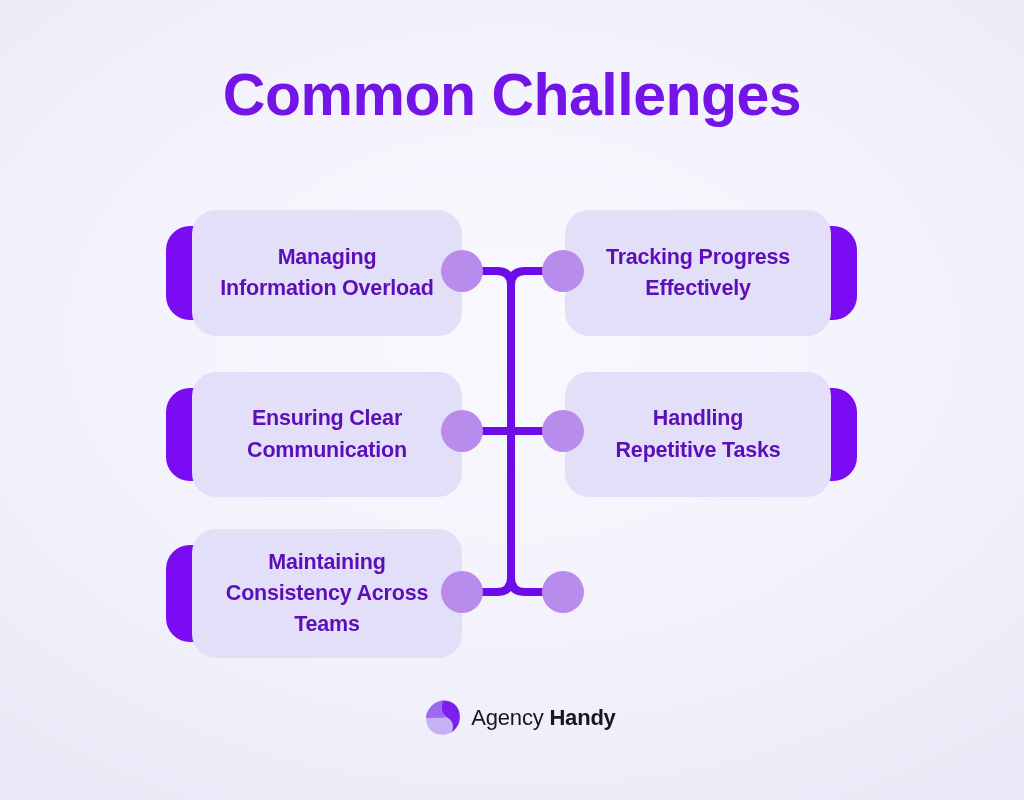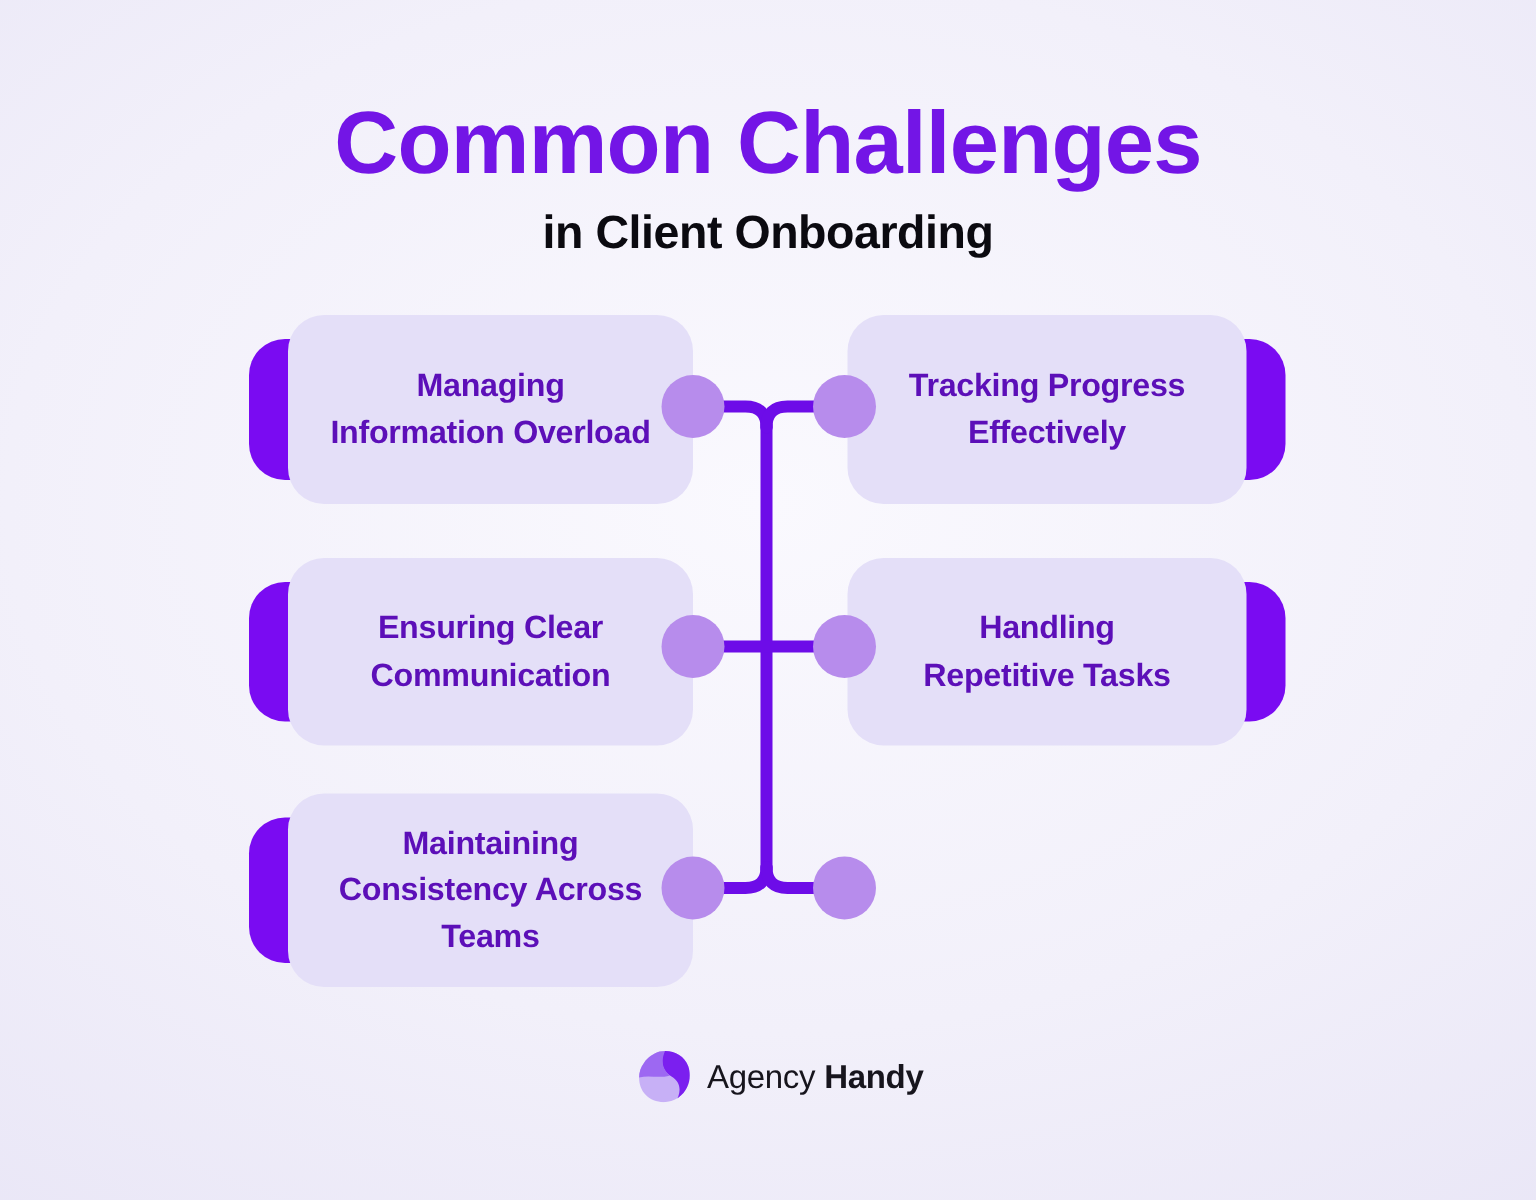--- a/index.html
+++ b/index.html
@@ -72,21 +72,20 @@
   }
   .brand-name b{font-weight:700;}
 </style>
 </head>
 <body>
 
 <div class="canvas">
 
   <div class="title-block">
     <div class="title-main">Common Challenges</div>
-    <div class="title-sub">in Client Onboarding</div>
   </div>
 
   <div class="card left pos-1">
     <div class="tab"></div>
     <div class="card-body">
       <span class="card-label">Managing
 Information Overload</span>
     </div>
   </div>
 

